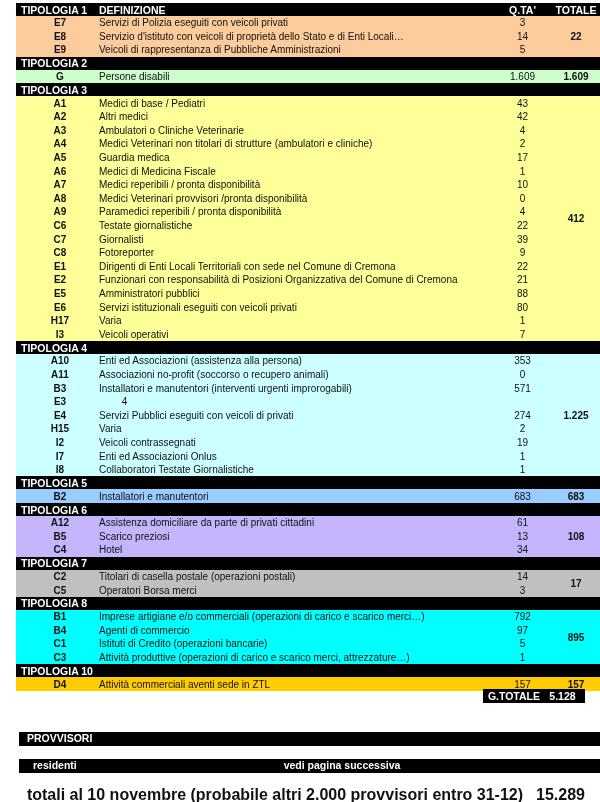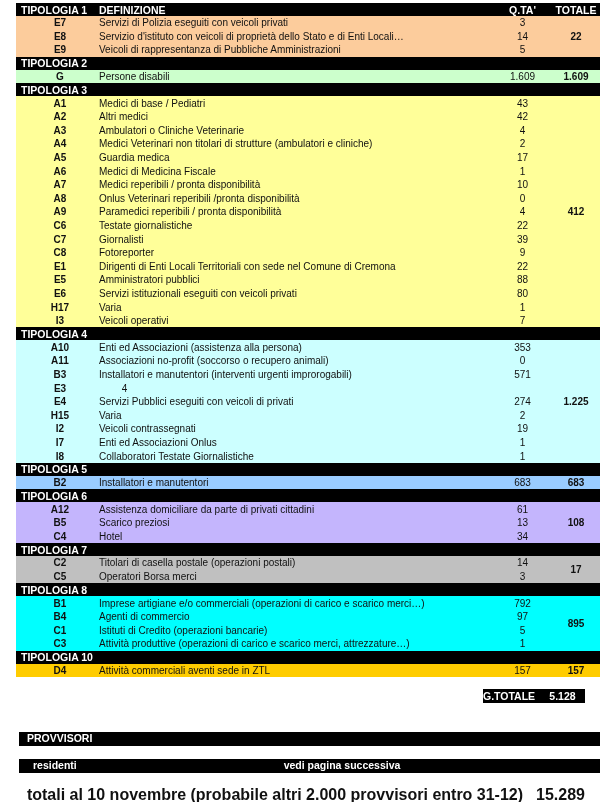--- a/index.html
+++ b/index.html
@@ -14,21 +14,21 @@
   .hdr .c4 { width: 50px; text-align: center; }
   .group { display: flex; }
   .rows { flex: 1; }
   .row { height: 13.6px; display: flex; align-items: center; font-size: 10px; }
   .row .code { width: 80px; text-align: center; font-weight: bold; padding-left: 8px; box-sizing: border-box; }
   .row .def { flex: 1; padding-left: 3px; white-space: nowrap; overflow: hidden; }
   .row .qty { width: 57px; text-align: center; }
   .tot { width: 50px; display: flex; align-items: center; justify-content: center; font-weight: bold; font-size: 10px; }
   .gtot { position: absolute; left: 483px; width: 102px; height: 14px; background: #000; color: #fff;
           font-weight: bold; font-size: 10.5px; display: flex; align-items: center; }
-  .gtot .l { width: 57px; text-align: left; }
+  .gtot .l { width: 57px; text-align: right; }
   .gtot .r { width: 45px; text-align: center; }
   .bar { position: absolute; left: 19px; width: 585px; height: 14px; background: #000; color: #fff;
          font-weight: bold; font-size: 10.5px; display: flex; align-items: flex-start; }
   .bar .l { padding-left: 8px; width: 180px; }
   .bar .m { flex: 1; text-align: center; }
   .bar .r { width: 60px; text-align: right; padding-right: 13px; margin-top: 24px; }
   .footer { position: absolute; left: 5px; width: 585px; top: 786px; font-weight: bold; font-size: 16px;
             display: flex; }
   .footer .m { flex: 1; text-align: center; padding-left: 20px; }
   .footer .r { width: 60px; text-align: right; padding-right: 5px; }
@@ -113,21 +113,21 @@
           <span class="def">Medici di Medicina Fiscale</span>
           <span class="qty">1</span>
         </div>
         <div class="row">
           <span class="code">A7</span>
           <span class="def">Medici reperibili / pronta disponibilità</span>
           <span class="qty">10</span>
         </div>
         <div class="row">
           <span class="code">A8</span>
-          <span class="def">Onlus Veterinari reperibili /pronta disponibilità</span>
+          <span class="def">Medici Veterinari provvisori /pronta disponibilità</span>
           <span class="qty">0</span>
         </div>
         <div class="row">
           <span class="code">A9</span>
           <span class="def">Paramedici reperibili / pronta disponibilità</span>
           <span class="qty">4</span>
         </div>
         <div class="row">
           <span class="code">C6</span>
           <span class="def">Testate giornalistiche</span>
@@ -140,20 +140,25 @@
         </div>
         <div class="row">
           <span class="code">C8</span>
           <span class="def">Fotoreporter</span>
           <span class="qty">9</span>
         </div>
         <div class="row">
           <span class="code">E1</span>
           <span class="def">Dirigenti di Enti Locali Territoriali con sede nel Comune di Cremona</span>
           <span class="qty">22</span>
+        </div>
+        <div class="row">
+          <span class="code">E2</span>
+          <span class="def">Funzionari con responsabilità di Posizioni Organizzativa del Comune di Cremona</span>
+          <span class="qty">21</span>
         </div>
         <div class="row">
           <span class="code">E5</span>
           <span class="def">Amministratori pubblici</span>
           <span class="qty">88</span>
         </div>
         <div class="row">
           <span class="code">E6</span>
           <span class="def">Servizi istituzionali eseguiti con veicoli privati</span>
           <span class="qty">80</span>

